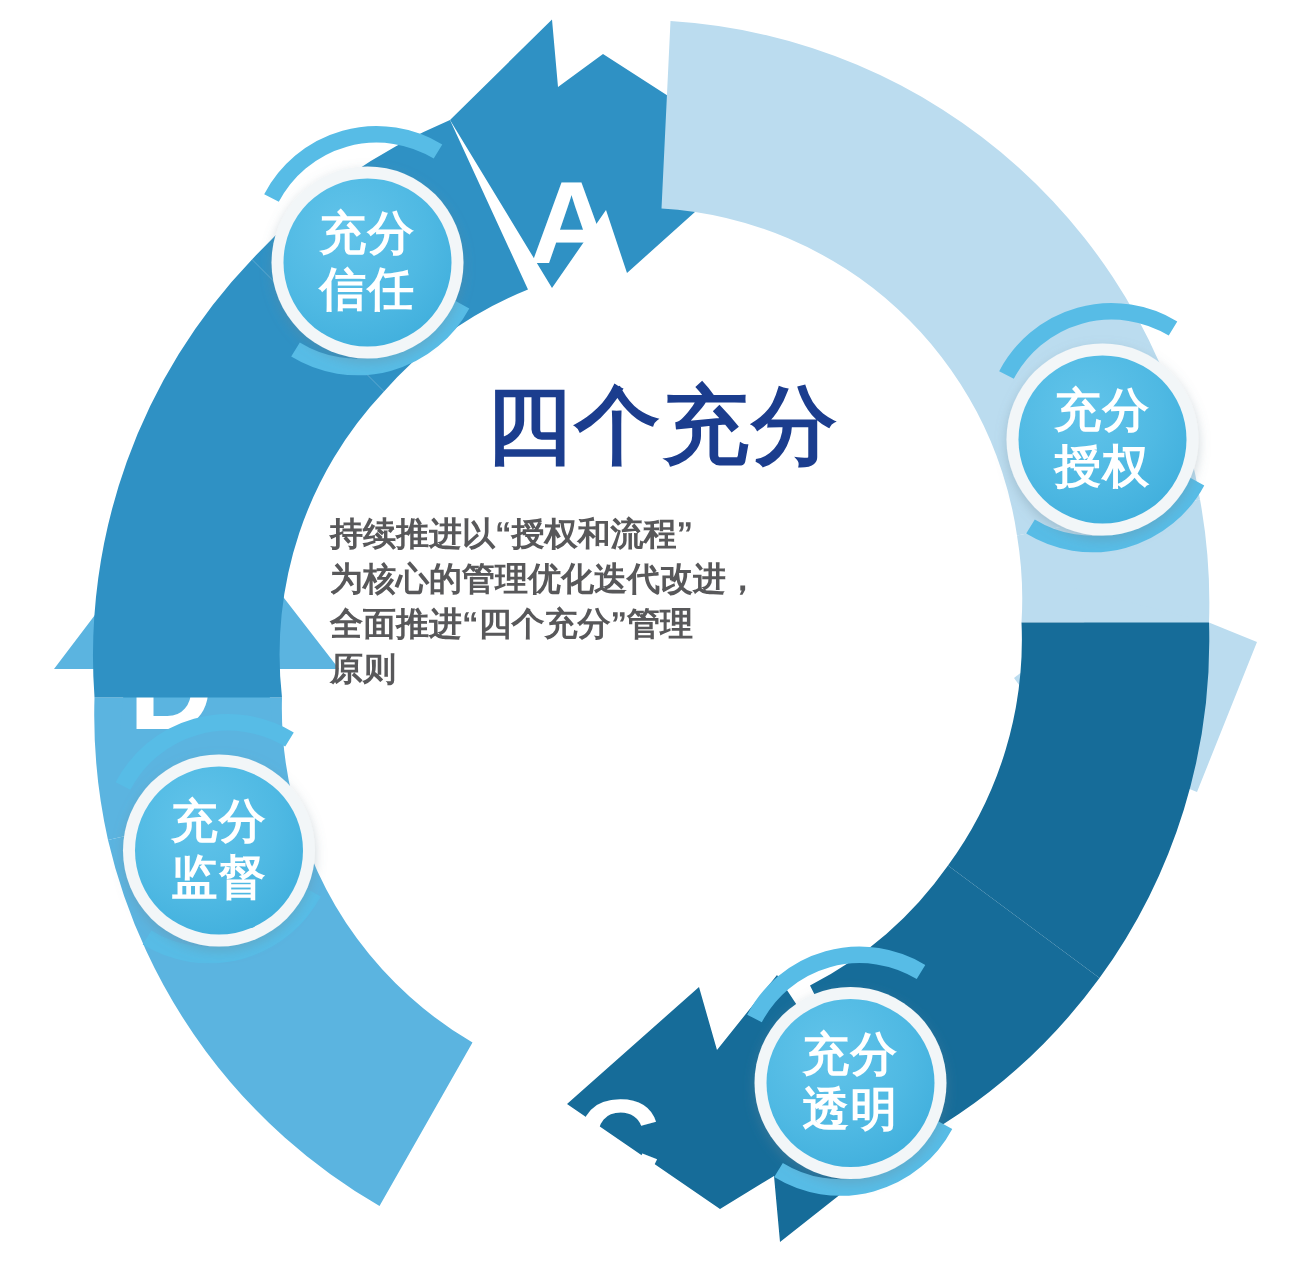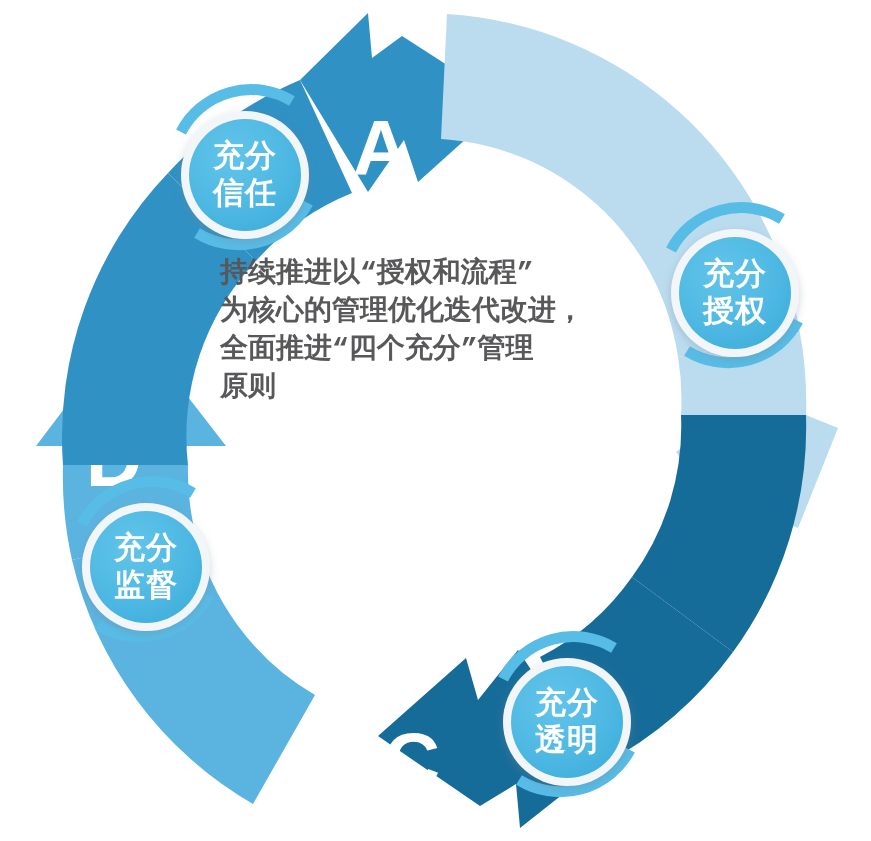--- a/index.html
+++ b/index.html
@@ -56,23 +56,23 @@
     font-weight: bold;
     font-size: 57px;
     color: #1B3D8E;
     letter-spacing: 2px;
     text-align: center;
     line-height: 1.05;
     margin: 0 0 26px 0;
     padding-left: 12px;
   }
   #center-body {
-    font-family: Liberation Mono, monospace;
-    font-weight: bold;
-    font-size: 28px;
+    font-family: Liberation Sans, sans-serif;
+    font-weight: bold;
+    font-size: 22px;
     color: #58585A;
     line-height: 1.36;
     margin: 0;
     padding-left: 24px;
     white-space: pre-line;
   }
 </style>
 </head>
 <body>
 
@@ -226,19 +226,20 @@
       <path fill="none" stroke="#57BCE6" stroke-width="11" stroke-linecap="butt" d="M 82 524 A 79 79 0 0 1 193 493"></path>
       <path fill="none" stroke="#57BCE6" stroke-width="11" stroke-linecap="butt" d="M 98 625 A 79 79 0 0 0 209 595"></path>
       <circle cx="146" cy="567" r="64" fill="#F2F6F8" filter="url(#badgeShadow)"></circle>
       <circle cx="146" cy="567" r="56" fill="url(#badgeGrad)"></circle>
       <text class="badge-text" x="146" y="558" text-anchor="middle">充分</text>
       <text class="badge-text" x="146" y="595" text-anchor="middle">监督</text>
     </g>
   </svg>
 
   <div id="center-content">
+    <div id="center-title">四个充分</div>
     <div id="center-body">持续推进以“授权和流程”
 为核心的管理优化迭代改进，
 全面推进“四个充分”管理
 原则</div>
   </div>
 
 </div>
 
 </body></html>

